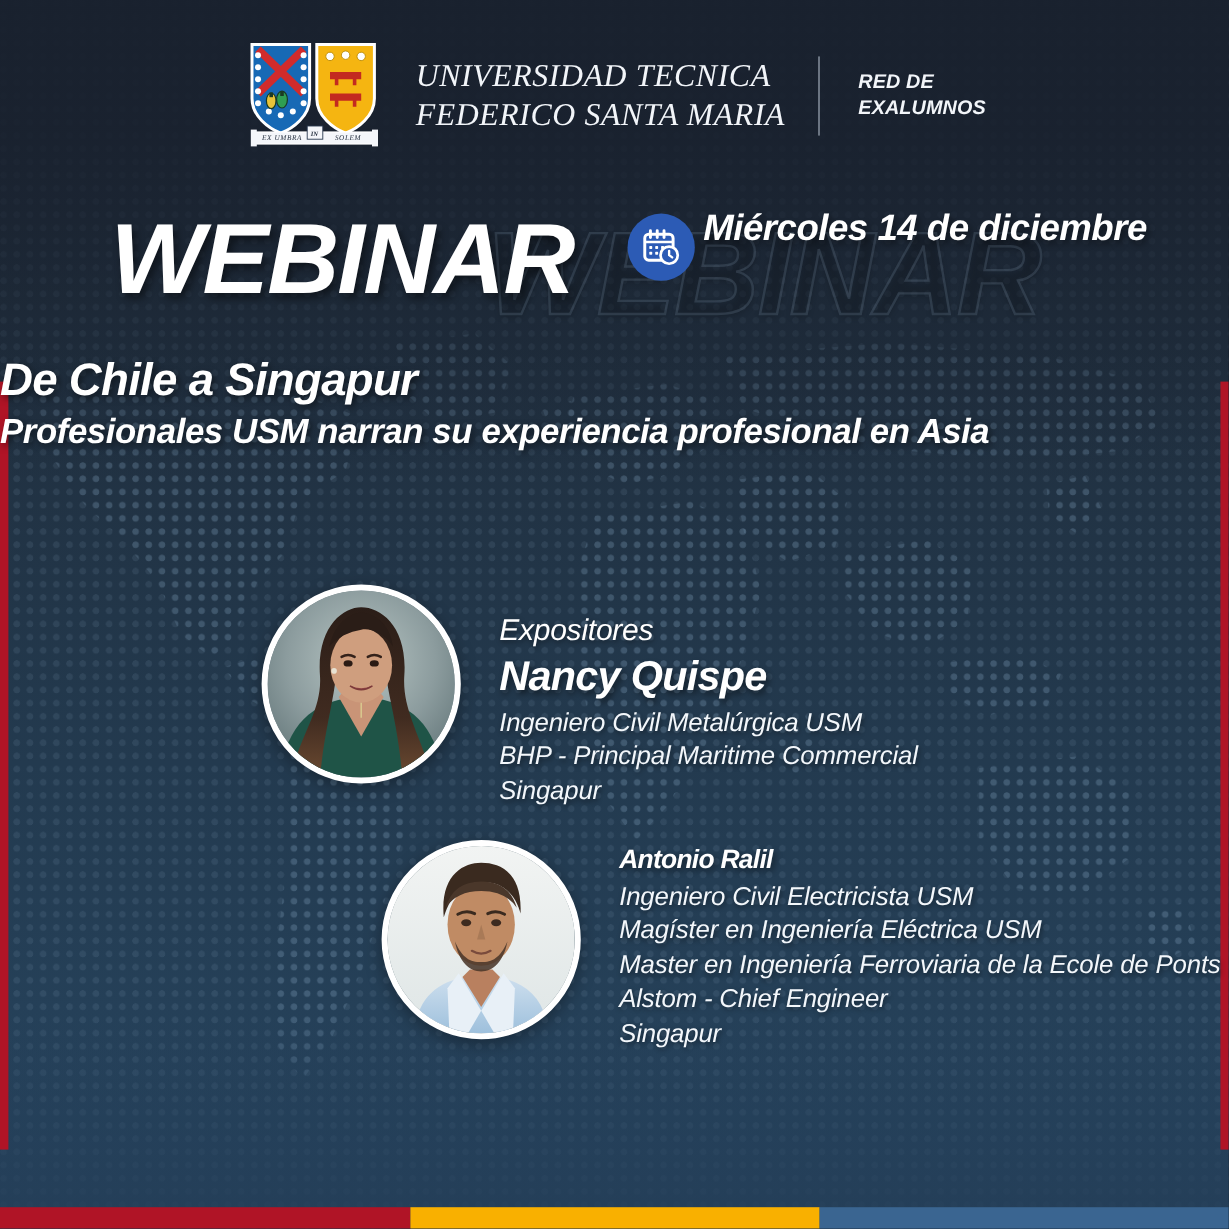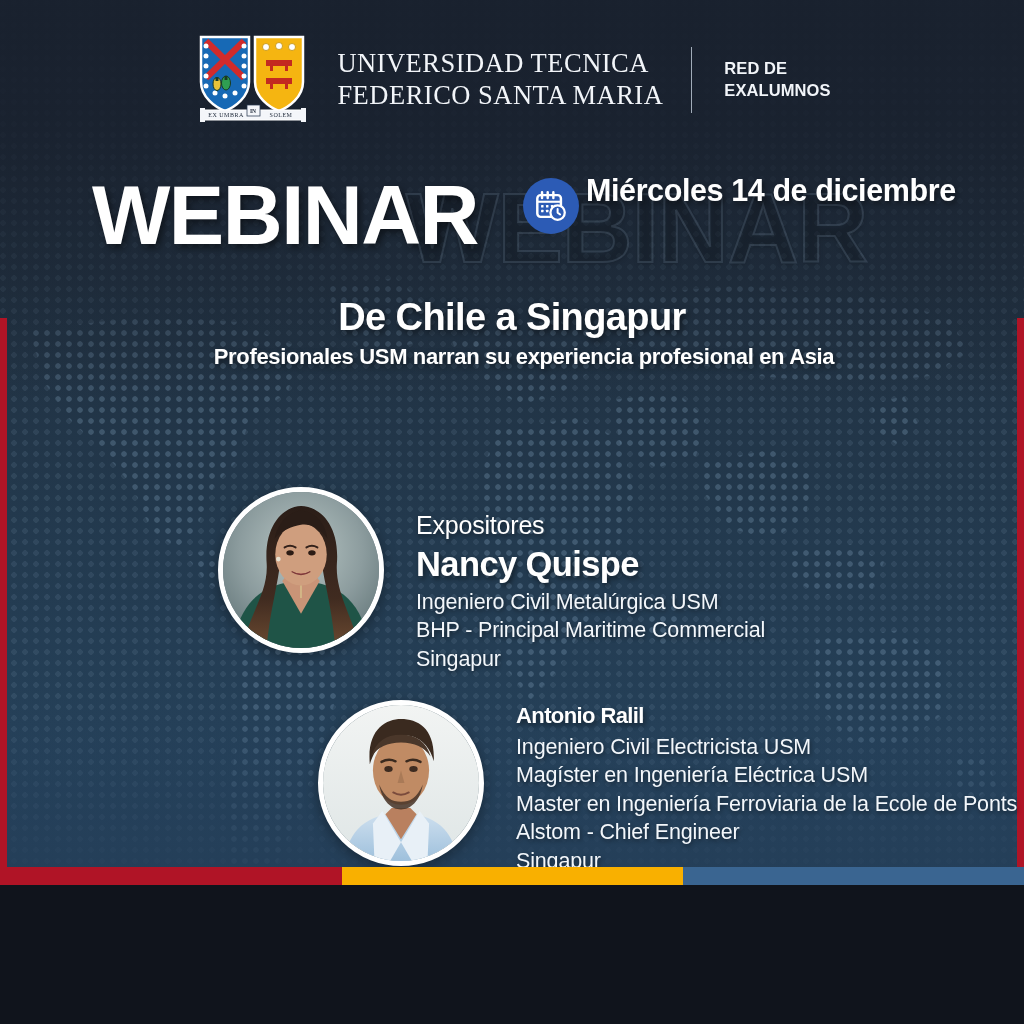--- a/index.html
+++ b/index.html
@@ -6,30 +6,31 @@
   html, body {
     margin: 0;
     padding: 0;
     background: #10141c;
   }
   * { box-sizing: border-box; }
 
   .poster {
     position: relative;
     width: 1024px;
-    height: 885px;
+    height: 1024px;
     overflow: hidden;
     font-family: "Liberation Sans", sans-serif;
     background: linear-gradient(180deg,
         #1d2735 0%,
         #1e2a39 18%,
         #213243 38%,
         #233a4f 62%,
         #254058 82%,
         #26445e 100%);
+    font-style: italic;
   }
 
   
   .map-dots {
     position: absolute;
     left: 0; top: 0;
     width: 1024px; height: 1024px;
     background-image: radial-gradient(circle at 3px 3px,
         rgba(150,178,205,0.115) 2.6px, rgba(150,178,205,0) 3.0px);
     background-size: 11px 11px;
@@ -161,38 +162,36 @@
     letter-spacing: -0.4px;
     text-shadow: 2px 3px 5px rgba(0,0,0,0.42);
     white-space: nowrap;
   }
 
   
   .title-block {
     position: absolute;
     left: 0; right: 0;
     top: 296px;
-    text-align: center;
     z-index: 5;
   }
   .talk-title {
     color: #ffffff;
     font-size: 38px;
     font-weight: 800;
     letter-spacing: -0.6px;
     text-shadow: 2px 3px 6px rgba(0,0,0,0.5);
     margin-bottom: 5px;
   }
   .talk-sub {
     color: #ffffff;
-    font-size: 22px;
+    font-size: 29px;
     font-weight: 700;
     letter-spacing: -0.35px;
     text-shadow: 2px 3px 6px rgba(0,0,0,0.5);
-    padding-left: 24px;
   }
 
   
   .speaker {
     position: absolute;
     display: flex;
     align-items: flex-start;
     z-index: 5;
   }
   .speaker-1 { left: 218px;  top: 487px;  gap: 32px; }

